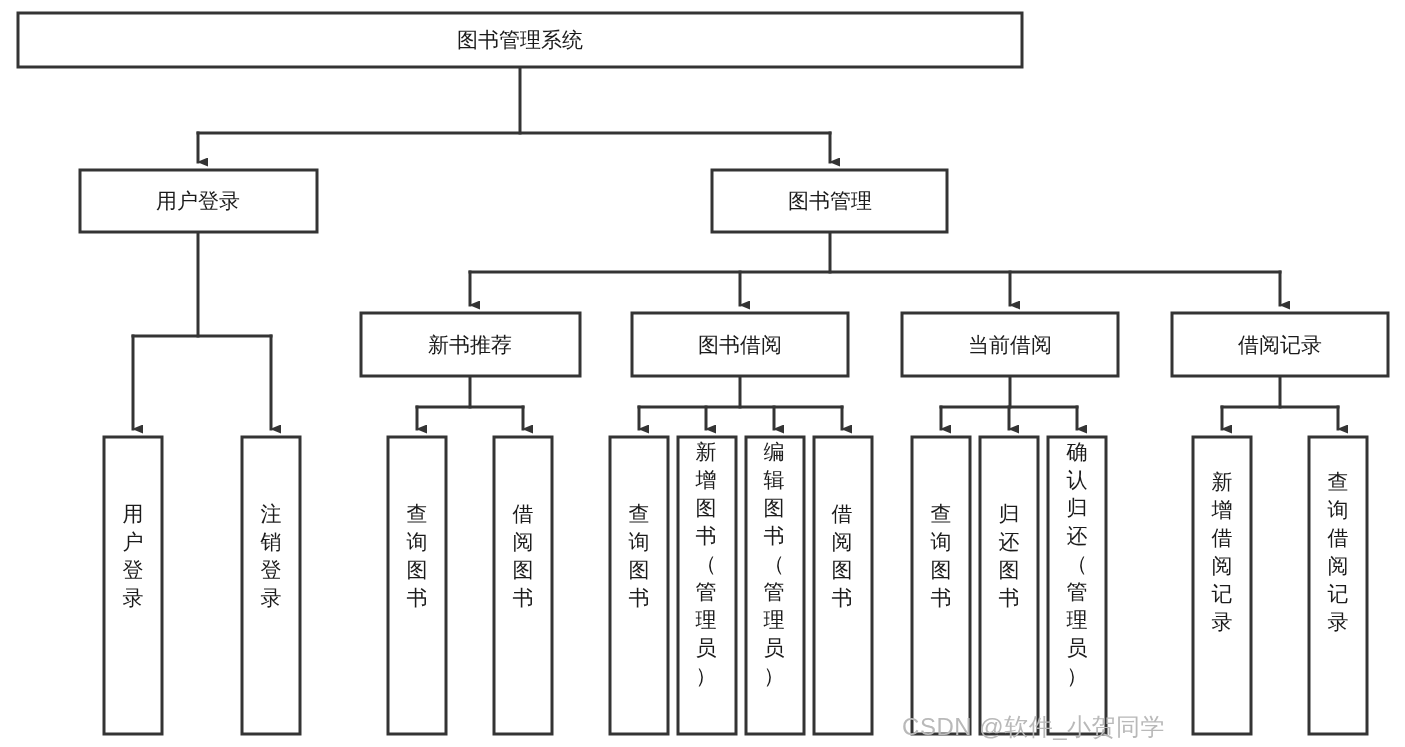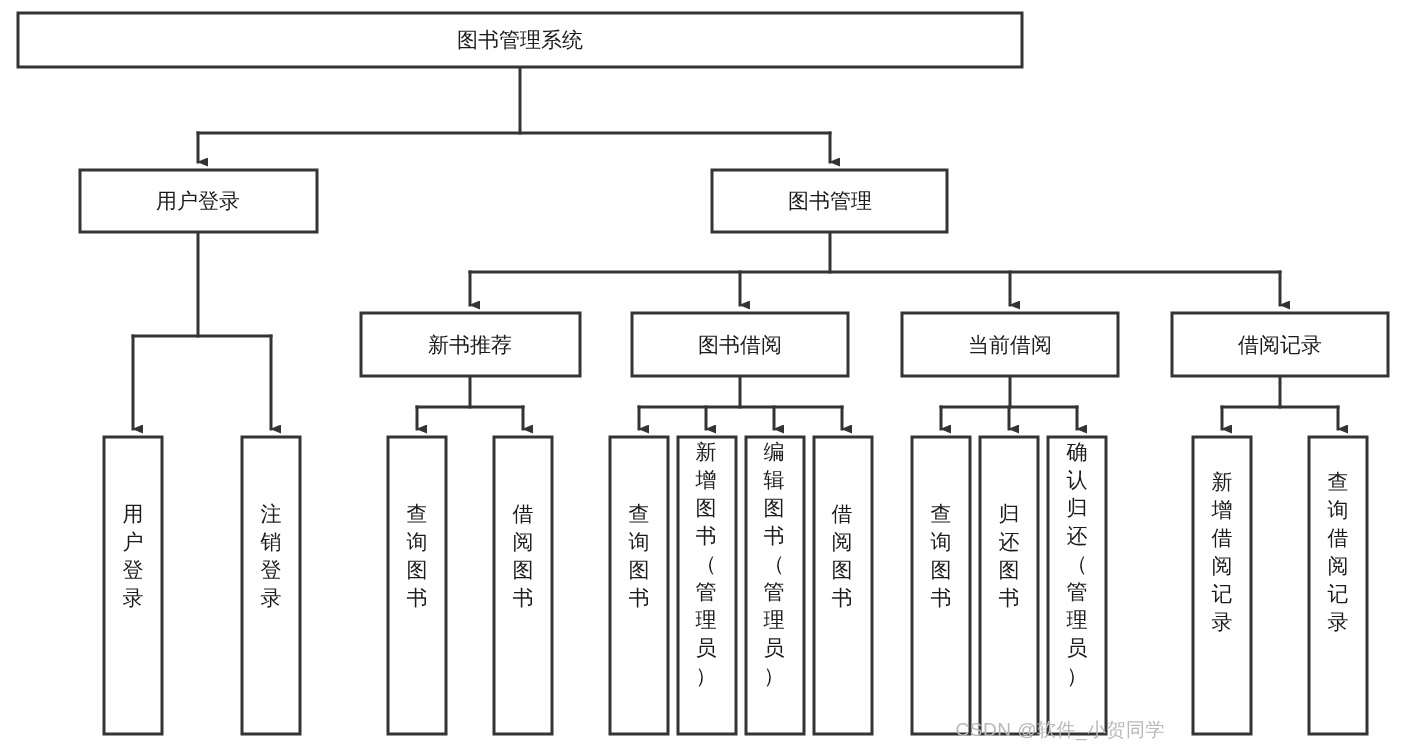--- a/index.html
+++ b/index.html
@@ -49,21 +49,21 @@
     font-family: "Liberation Sans", "DejaVu Sans", sans-serif;
     font-size: 21px;
     fill: #1b1b1b;
     text-anchor: middle;
   }
   .watermark-text {
     position: absolute;
     right: 8px;
     bottom: 4px;
     font-family: "Liberation Sans", "DejaVu Sans", sans-serif;
-    font-size: 19px;
+    font-size: 24px;
     color: #b9b9b9;
     white-space: nowrap;
     letter-spacing: 0.5px;
     pointer-events: none;
     text-align: center;
   }
 </style>
 </head>
 <body>
 

